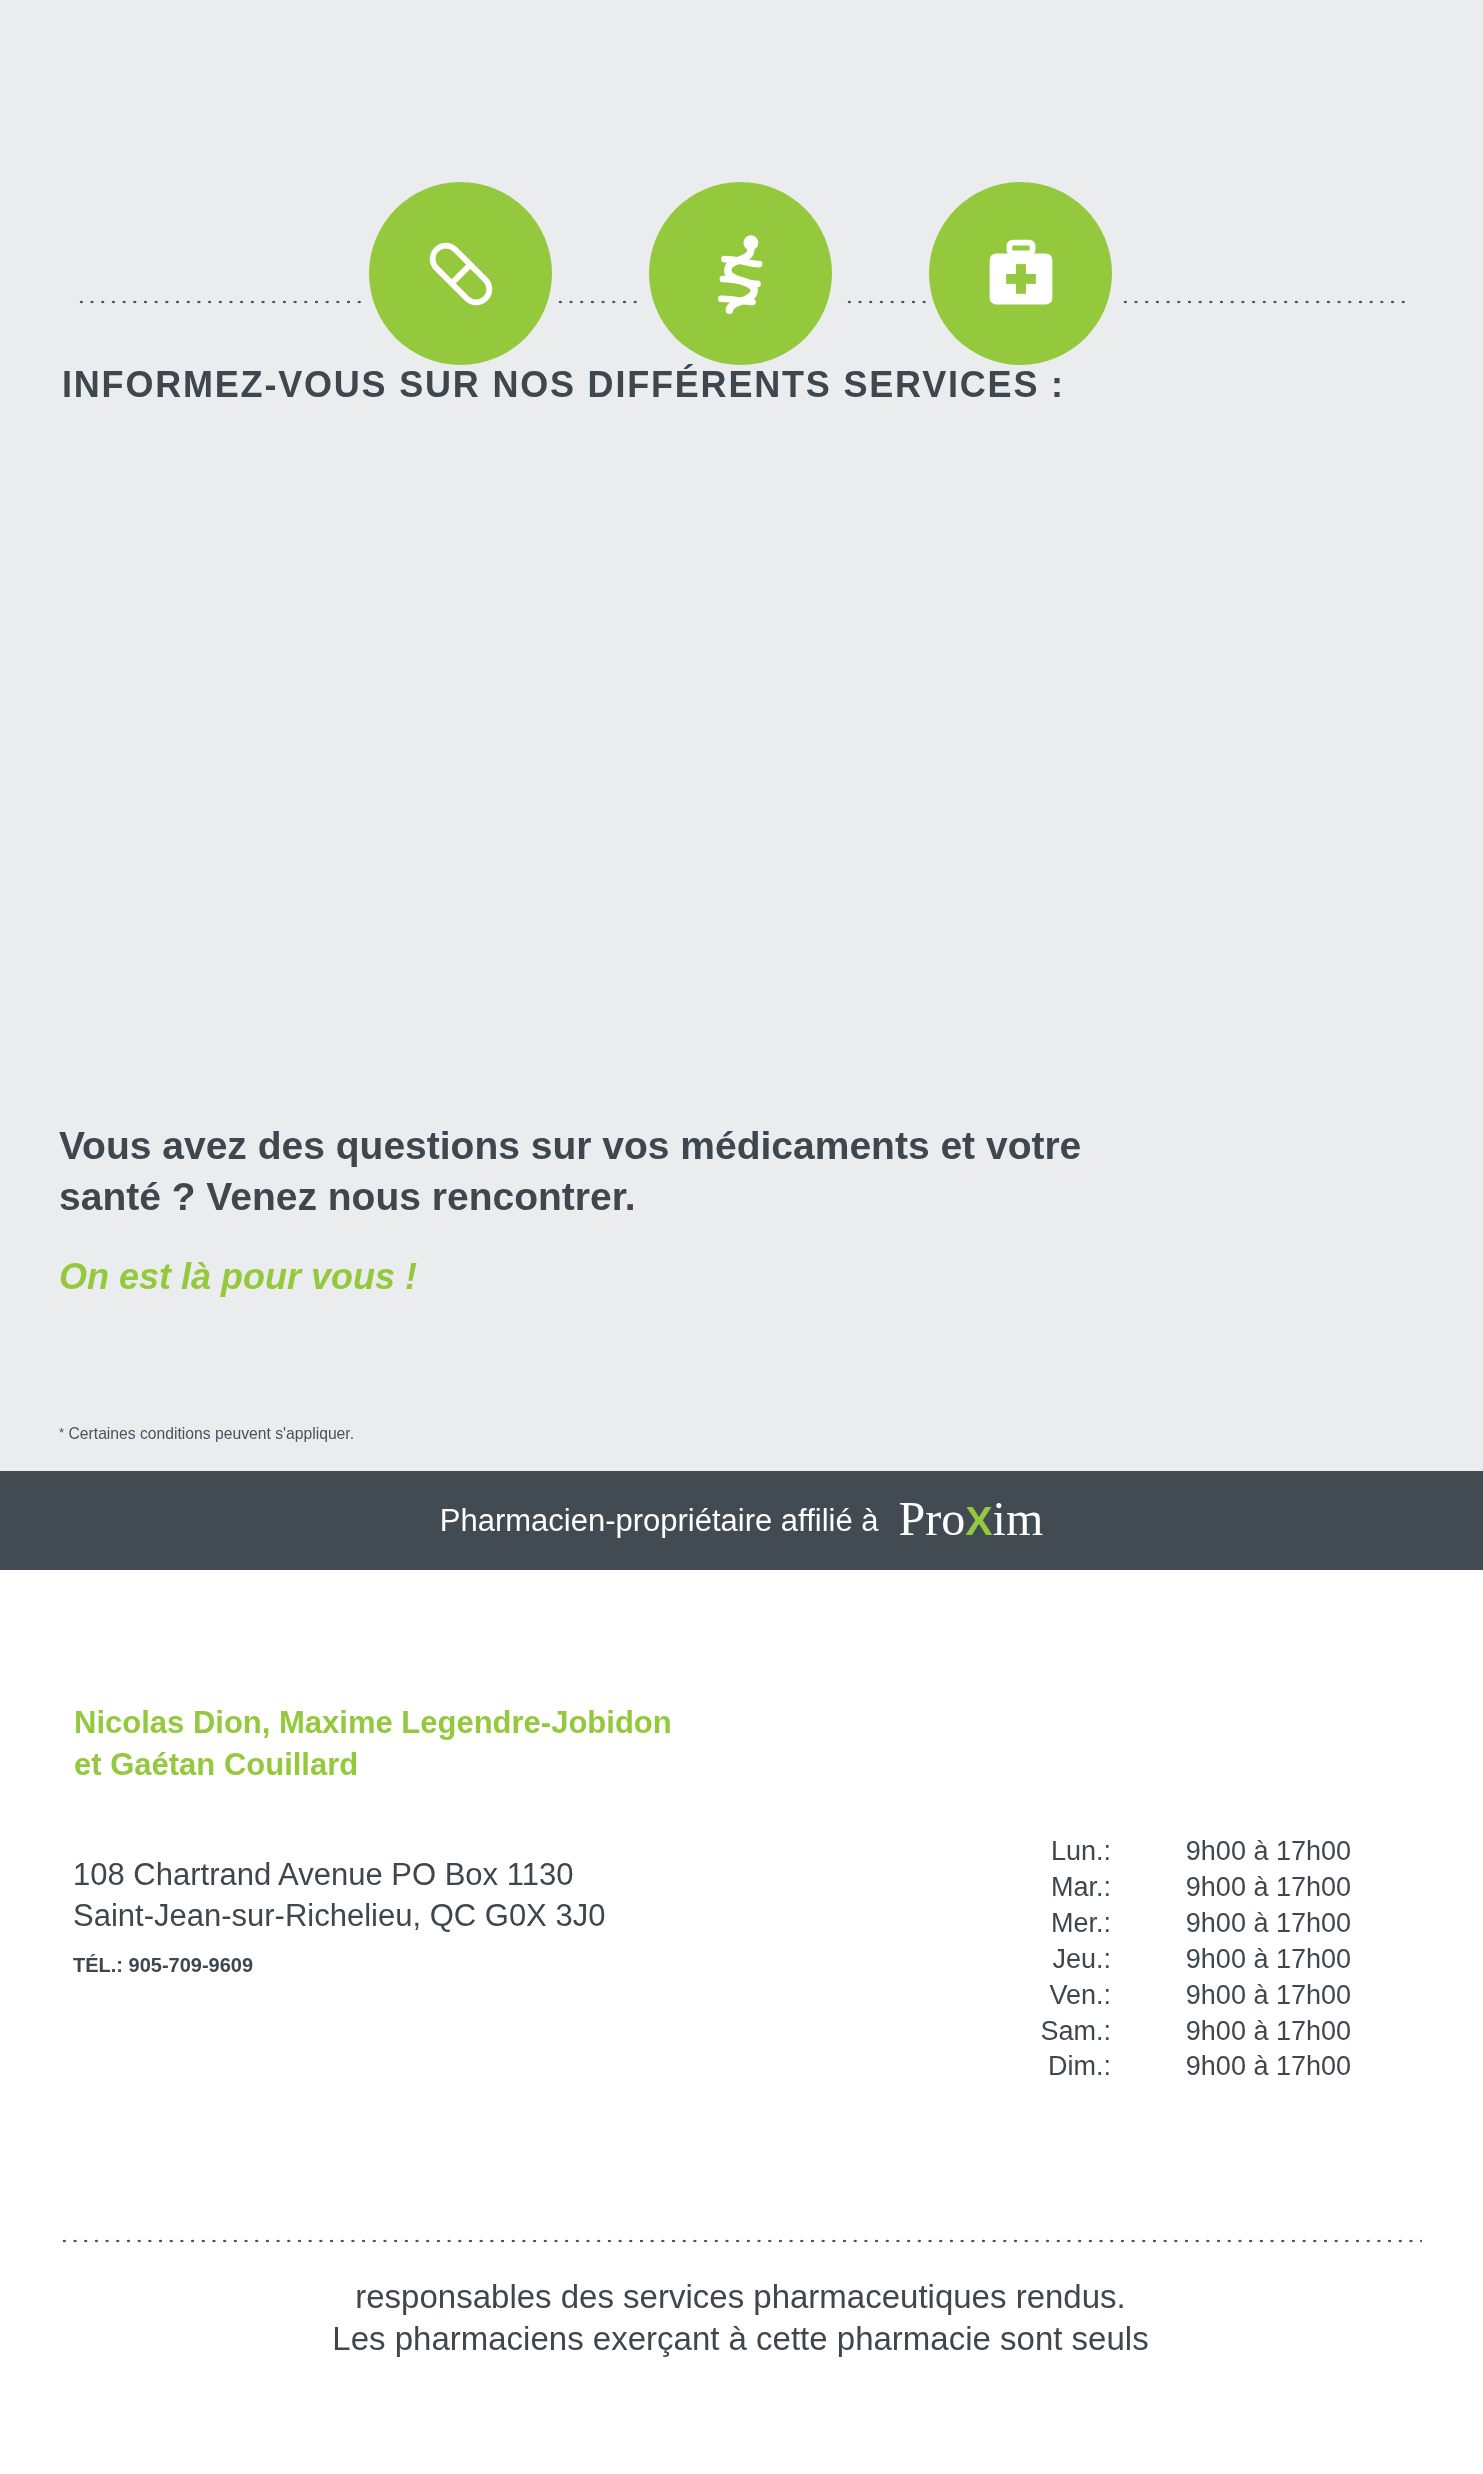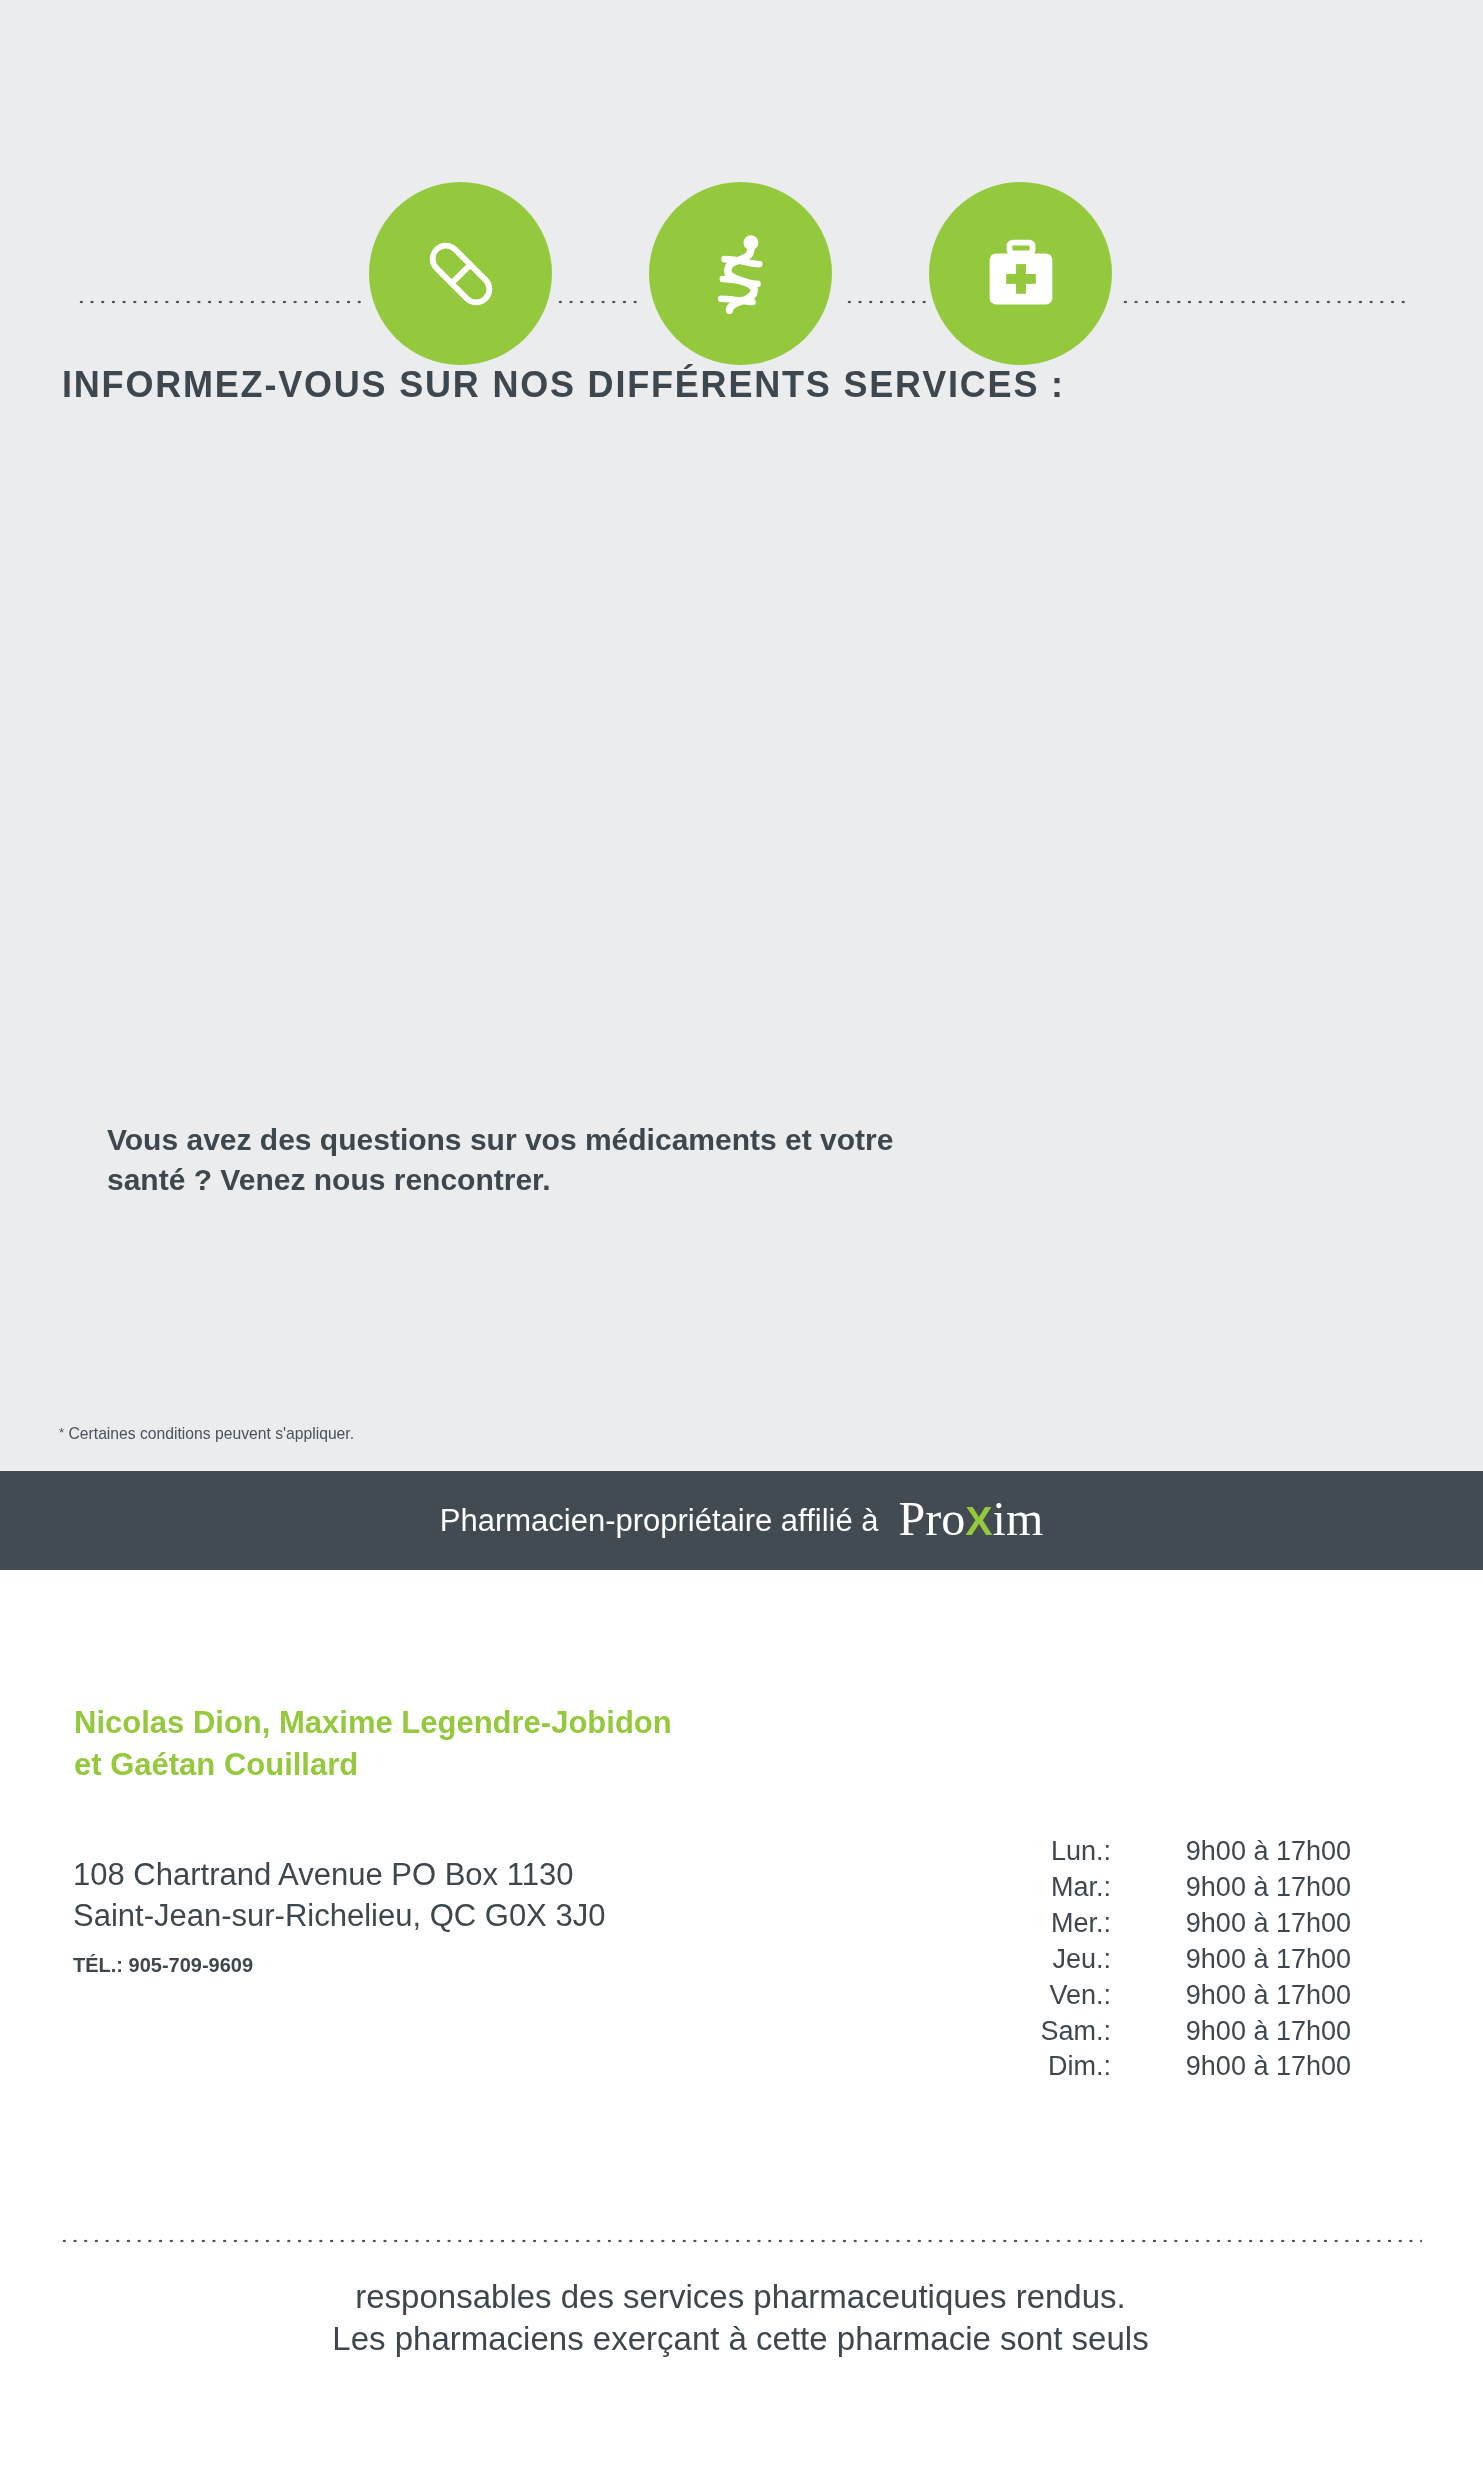--- a/index.html
+++ b/index.html
@@ -75,25 +75,24 @@
     color: #3f474e;
     white-space: nowrap;
   }
 
   
   .questions {
     position: absolute;
     left: 59px;
     top: 1120px;
     width: 1322px;
-    font-size: 30px;
+    font-size: 39px;
     line-height: 1.32;
     font-weight: bold;
     color: #3f474e;
-    margin-left: 48px;
   }
   .tagline {
     position: absolute;
     left: 59px;
     top: 1256px;
     font-size: 36px;
     font-style: italic;
     font-weight: bold;
     color: #95c93d;
   }
@@ -268,20 +267,21 @@
       </div>
     </div>
 
     <div class="services-title">INFORMEZ-VOUS SUR NOS DIFFÉRENTS SERVICES&nbsp;:</div>
 
     <div class="questions">
       <div>Vous avez des questions sur vos médicaments et votre</div>
       <div>santé&nbsp;? Venez nous rencontrer.</div>
     </div>
 
+    <div class="tagline">On est là pour vous&nbsp;!</div>
 
     <div class="footnote">
       <span class="star">*</span><span> Certaines conditions peuvent s'appliquer.</span>
     </div>
   </div>
 
   <div class="dark-bar">
     <div class="dark-bar-inner">
       <span class="affiliate-text">Pharmacien-propriétaire affilié à</span>
       <span class="proxim-logo"><span>Pro</span><span class="x-leaf">X</span><span>im</span></span>

